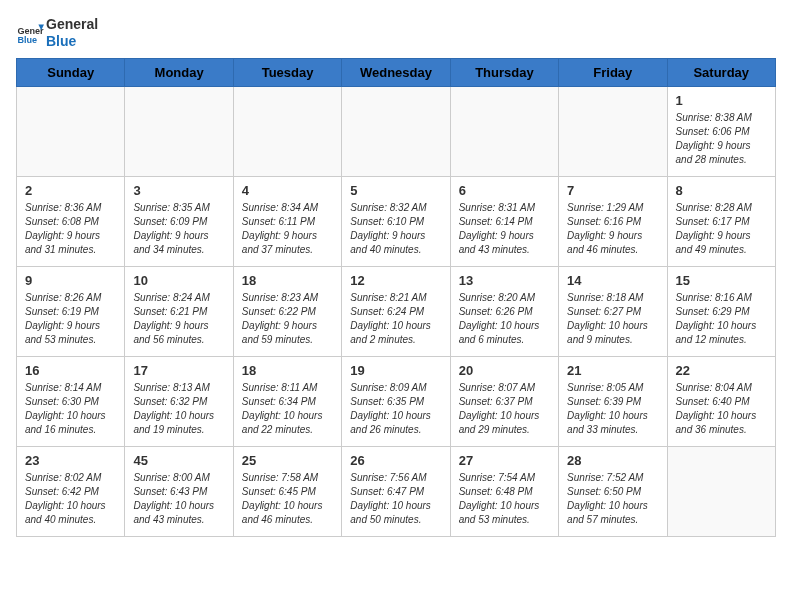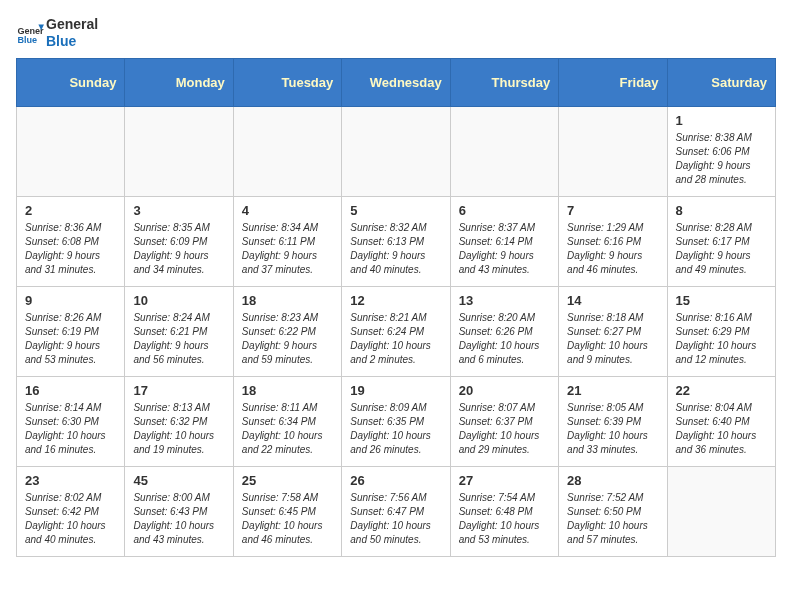--- a/index.html
+++ b/index.html
@@ -38,23 +38,23 @@
       font-size: 14px;
       color: #555;
     }
     .calendar {
       width: 100%;
       border-collapse: collapse;
       border: 1px solid #ccc;
     }
     .calendar th {
       background-color: #3a7bc8;
-      color: #fef9c3;
-      text-align: right;
-      padding: 16px 8px;
+      color: #000000;
+      text-align: center;
+      padding: 6px 8px;
       font-size: 13px;
       font-weight: bold;
       border: 1px solid #2e6ab0;
     }
     .calendar td {
       border: 1px solid #ccc;
       vertical-align: top;
       padding: 6px 8px;
       width: calc(100% / 7);
       height: 90px;
@@ -145,26 +145,26 @@
         </td>
         <td>
           <span class="day-number">4</span>
           <div class="day-info">Sunrise: 8:34 AM
 Sunset: 6:11 PM
 Daylight: 9 hours and 37 minutes.</div>
         </td>
         <td>
           <span class="day-number">5</span>
           <div class="day-info">Sunrise: 8:32 AM
-Sunset: 6:13 PM
+Sunset: 6:10 PM
 Daylight: 9 hours and 40 minutes.</div>
         </td>
         <td>
           <span class="day-number">6</span>
-          <div class="day-info">Sunrise: 8:37 AM
+          <div class="day-info">Sunrise: 8:31 AM
 Sunset: 6:14 PM
 Daylight: 9 hours and 43 minutes.</div>
         </td>
         <td>
           <span class="day-number">7</span>
           <div class="day-info">Sunrise: 1:29 AM
 Sunset: 6:16 PM
 Daylight: 9 hours and 46 minutes.</div>
         </td>
         <td>

